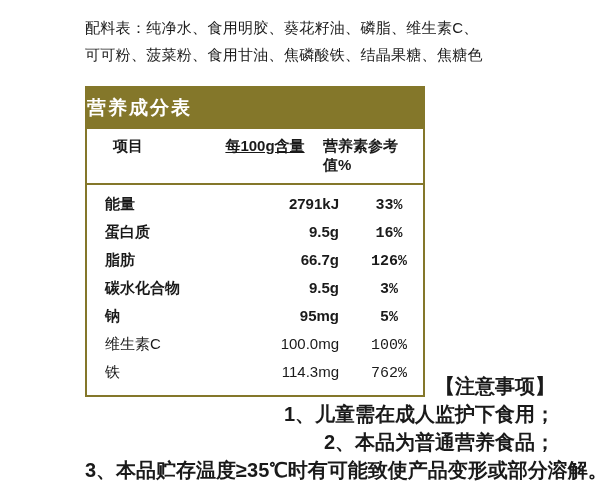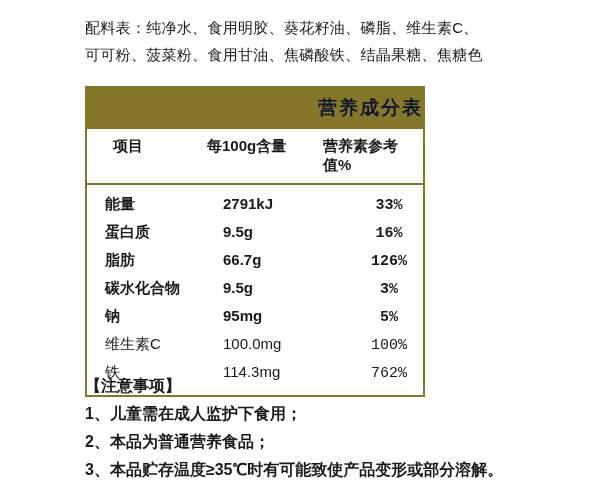--- a/index.html
+++ b/index.html
@@ -40,22 +40,22 @@
   .nutrition {
     position: absolute;
     left: 85px;
     top: 86px;
     width: 340px;
     border: 2px solid #84772a;
     box-sizing: border-box;
   }
   .nutrition-title {
     background: #84772a;
-    color: #0f172a;
-    text-align: right;
+    color: #ffffff;
+    text-align: left;
     font-size: 19px;
     font-weight: bold;
     letter-spacing: 2px;
     padding: 7px 0 8px 0;
   }
   .nut-head {
     display: flex;
     background: #ffffff;
     border-bottom: 2px solid #84772a;
     font-weight: bold;
@@ -63,21 +63,23 @@
     color: #1a1a1a;
   }
   .nut-head .c1 {
     width: 120px;
     padding: 8px 0 8px 26px;
     box-sizing: border-box;
   }
   .nut-head .c2 {
     width: 116px;
     padding: 8px 0;
-    box-sizing: border-box;
+    text-align: center;
+    box-sizing: border-box;
+    text-decoration: underline;
   }
   .nut-head .c3 {
     flex: 1;
     padding: 8px 0;
     text-align: left;
     box-sizing: border-box;
   }
   .nut-rows {
     padding: 6px 0 8px 0;
   }
@@ -88,45 +90,46 @@
     line-height: 26px;
     gap: 16px;
   }
   .nut-row .c1 {
     width: 120px;
     padding-left: 18px;
     box-sizing: border-box;
   }
   .nut-row .c2 {
     width: 116px;
-    text-align: left;
+    text-align: right;
     box-sizing: border-box;
   }
   .nut-row .c3 {
     flex: 1;
     text-align: center;
     box-sizing: border-box;
     font-family: Liberation Mono, monospace;
   }
   .nut-row.bold .c1,
   .nut-row.bold .c2,
   .nut-row.bold .c3 {
     font-weight: bold;
   }
 
   
   .notes {
     position: absolute;
     left: 85px;
     top: 372px;
     width: 470px;
-    font-size: 16px;
+    font-size: 20px;
     line-height: 28px;
     font-weight: bold;
     color: #1a1a1a;
+    text-align: right;
   }
   .notes .note-title {
     font-weight: bold;
   }
   .notes .note-item {
     white-space: nowrap;
   }
 </style>
 </head>
 <body>

